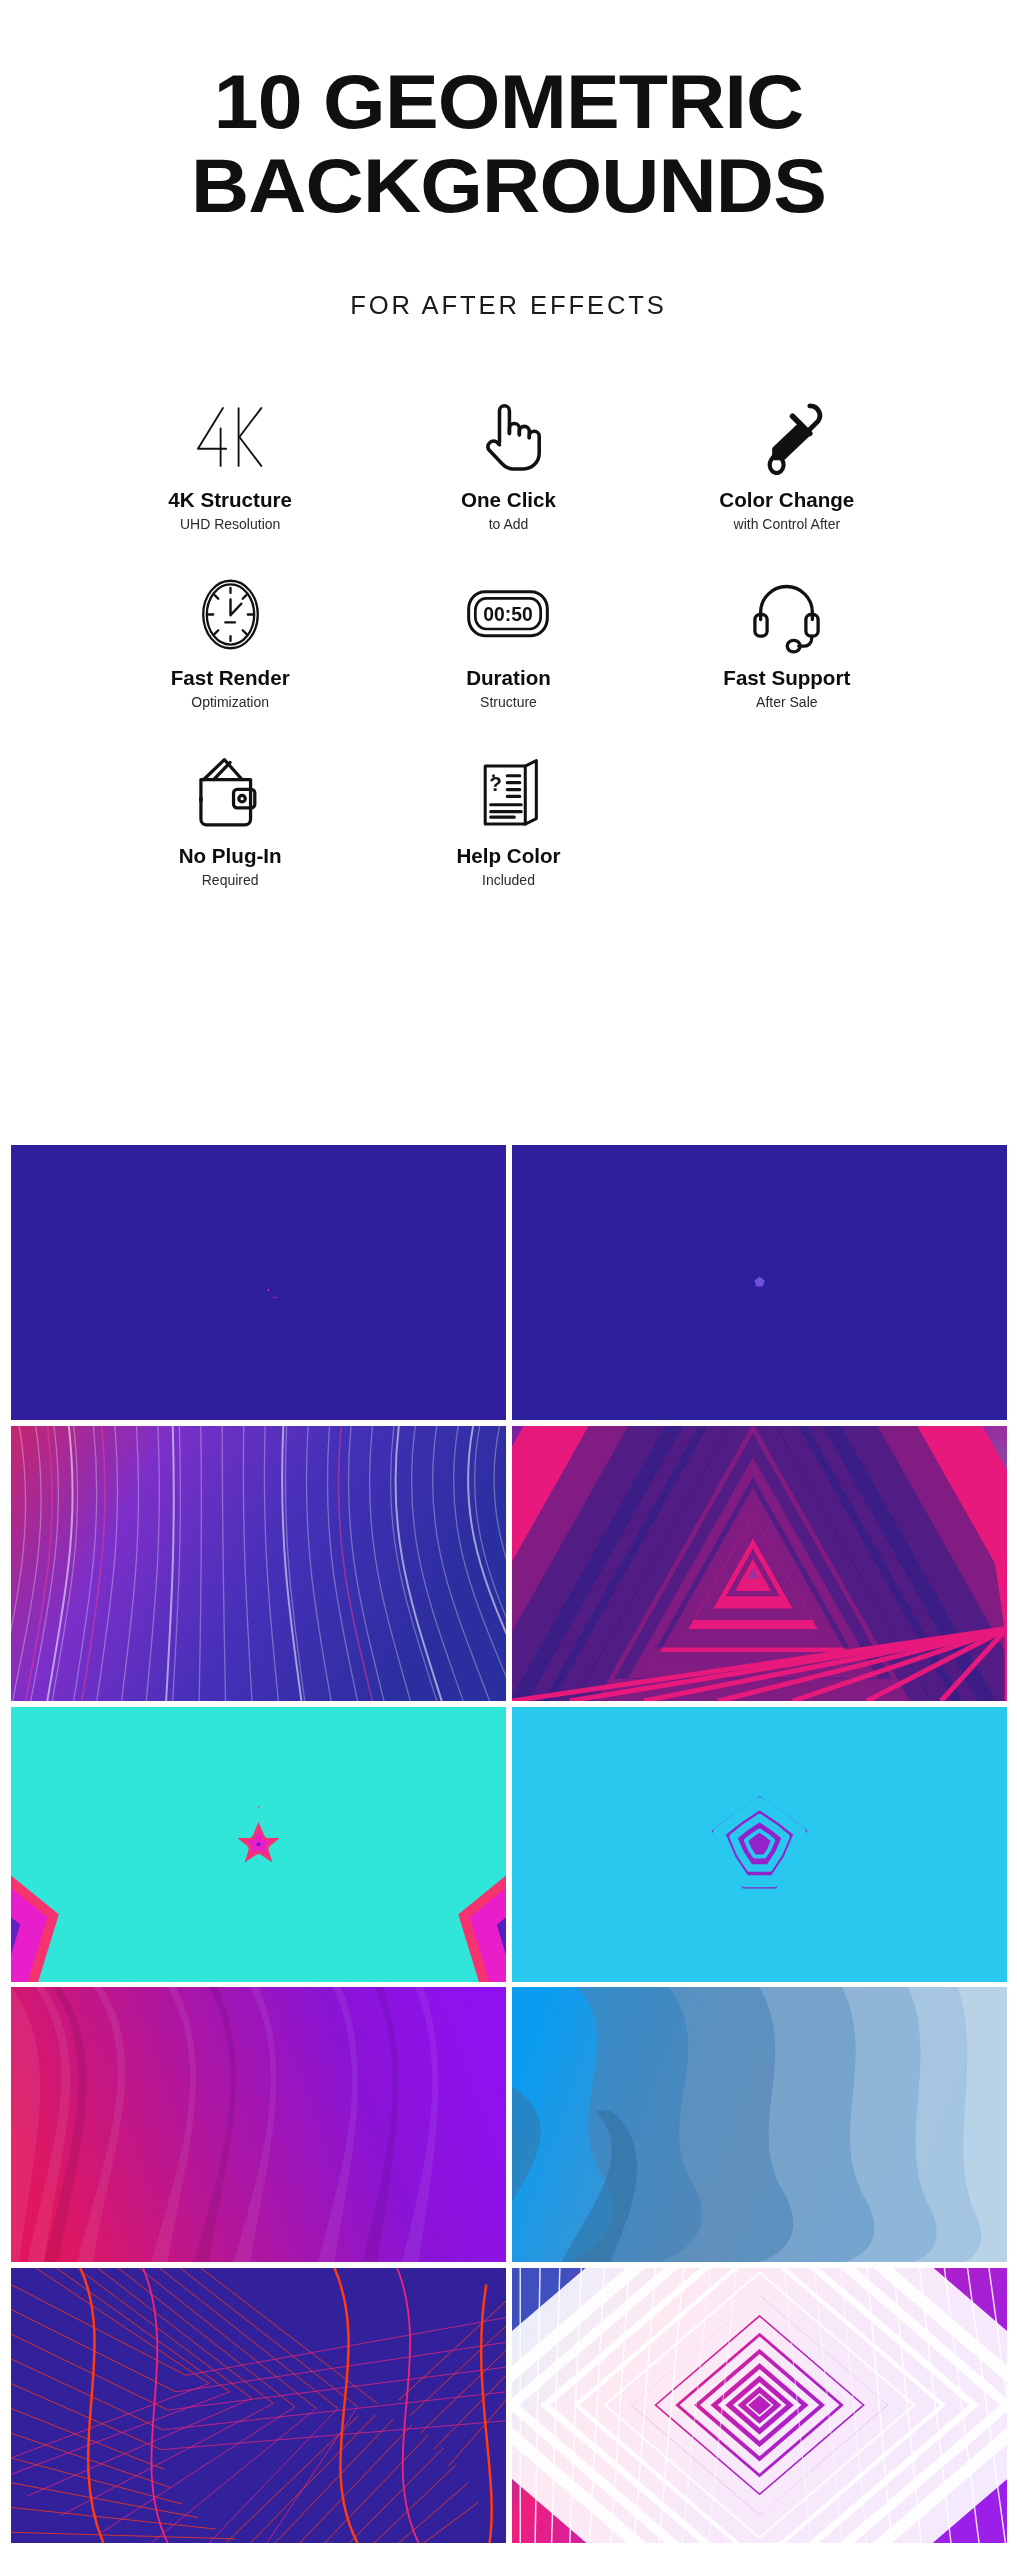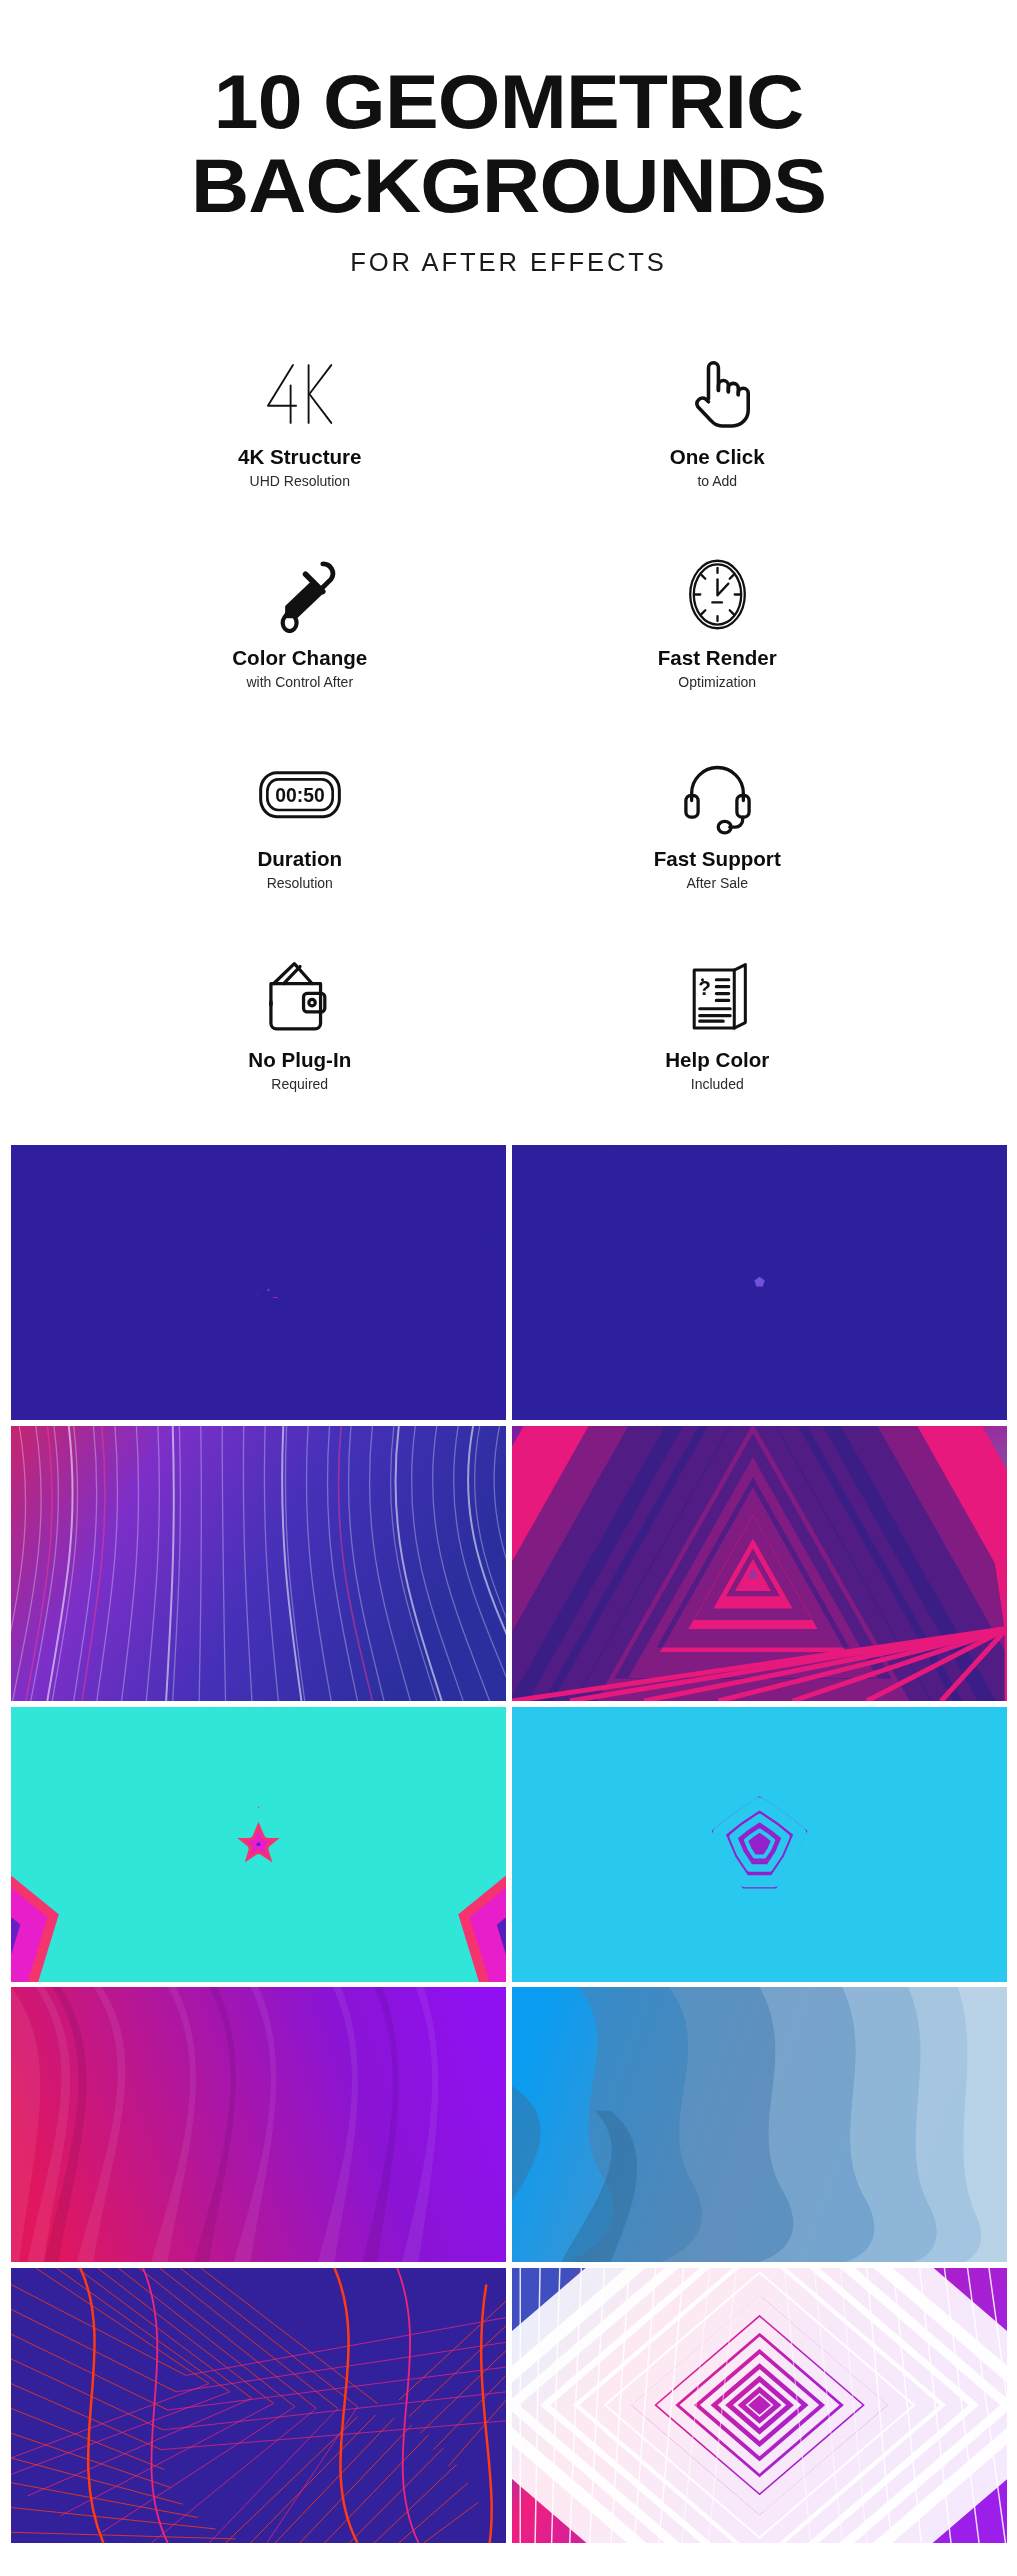--- a/index.html
+++ b/index.html
@@ -17,34 +17,33 @@
   .title-line {
     font-weight:bold;
     font-size:76px;
     line-height:0.98;
     letter-spacing:-0.8px;
     color:#101010;
     transform:scaleX(1.06);
   }
   .title-line.l2 { margin-top:10px; }
   .subtitle {
-    margin-top:24px;
+    margin-top:67px;
     font-size:25.6px;
     letter-spacing:2.9px;
     color:#1a1a1a;
     font-weight:400;
   }
 
   
   .features {
     margin-top:71px;
     padding:0 91px;
     display:grid;
-    grid-template-columns:repeat(2, 1fr);
-    row-gap:23px;
+    grid-template-columns:repeat(3, 1fr);
   }
   .feature {
     display:flex;
     flex-direction:column;
     align-items:center;
     justify-content:flex-start;
     height:178px;
   }
   .feature-icon {
     height:92px;
@@ -154,21 +153,21 @@
 
   <div class="feature">
     <div class="feature-icon">
       <svg viewBox="0 0 130 90" width="88" height="60">
         <rect x="6" y="10" width="118" height="66" rx="24" ry="26" fill="none" stroke="#111" stroke-width="4.5"></rect>
         <rect x="16" y="20" width="98" height="46" rx="16" ry="18" fill="none" stroke="#111" stroke-width="4"></rect>
         <text x="65" y="54" text-anchor="middle" font-family="'Liberation Sans', sans-serif" font-size="29" font-weight="bold" fill="#111">00:50</text>
       </svg>
     </div>
     <div class="feature-title">Duration</div>
-    <div class="feature-sub">Resolution</div>
+    <div class="feature-sub">Structure</div>
   </div>
 
   <div class="feature">
     <div class="feature-icon">
       <svg viewBox="0 0 110 110" width="79" height="79" fill="none" stroke="#111" stroke-width="4.6" stroke-linecap="round" stroke-linejoin="round">
         <path d="M19 62 V52 a36 36 0 0 1 72 0 v10"></path>
         <rect x="11" y="55" width="17" height="30" rx="7"></rect>
         <rect x="82" y="55" width="17" height="30" rx="7"></rect>
         <path d="M90 85 v4 a10 10 0 0 1 -10 10 h-8"></path>
         <ellipse cx="65" cy="99" rx="9" ry="8"></ellipse>

